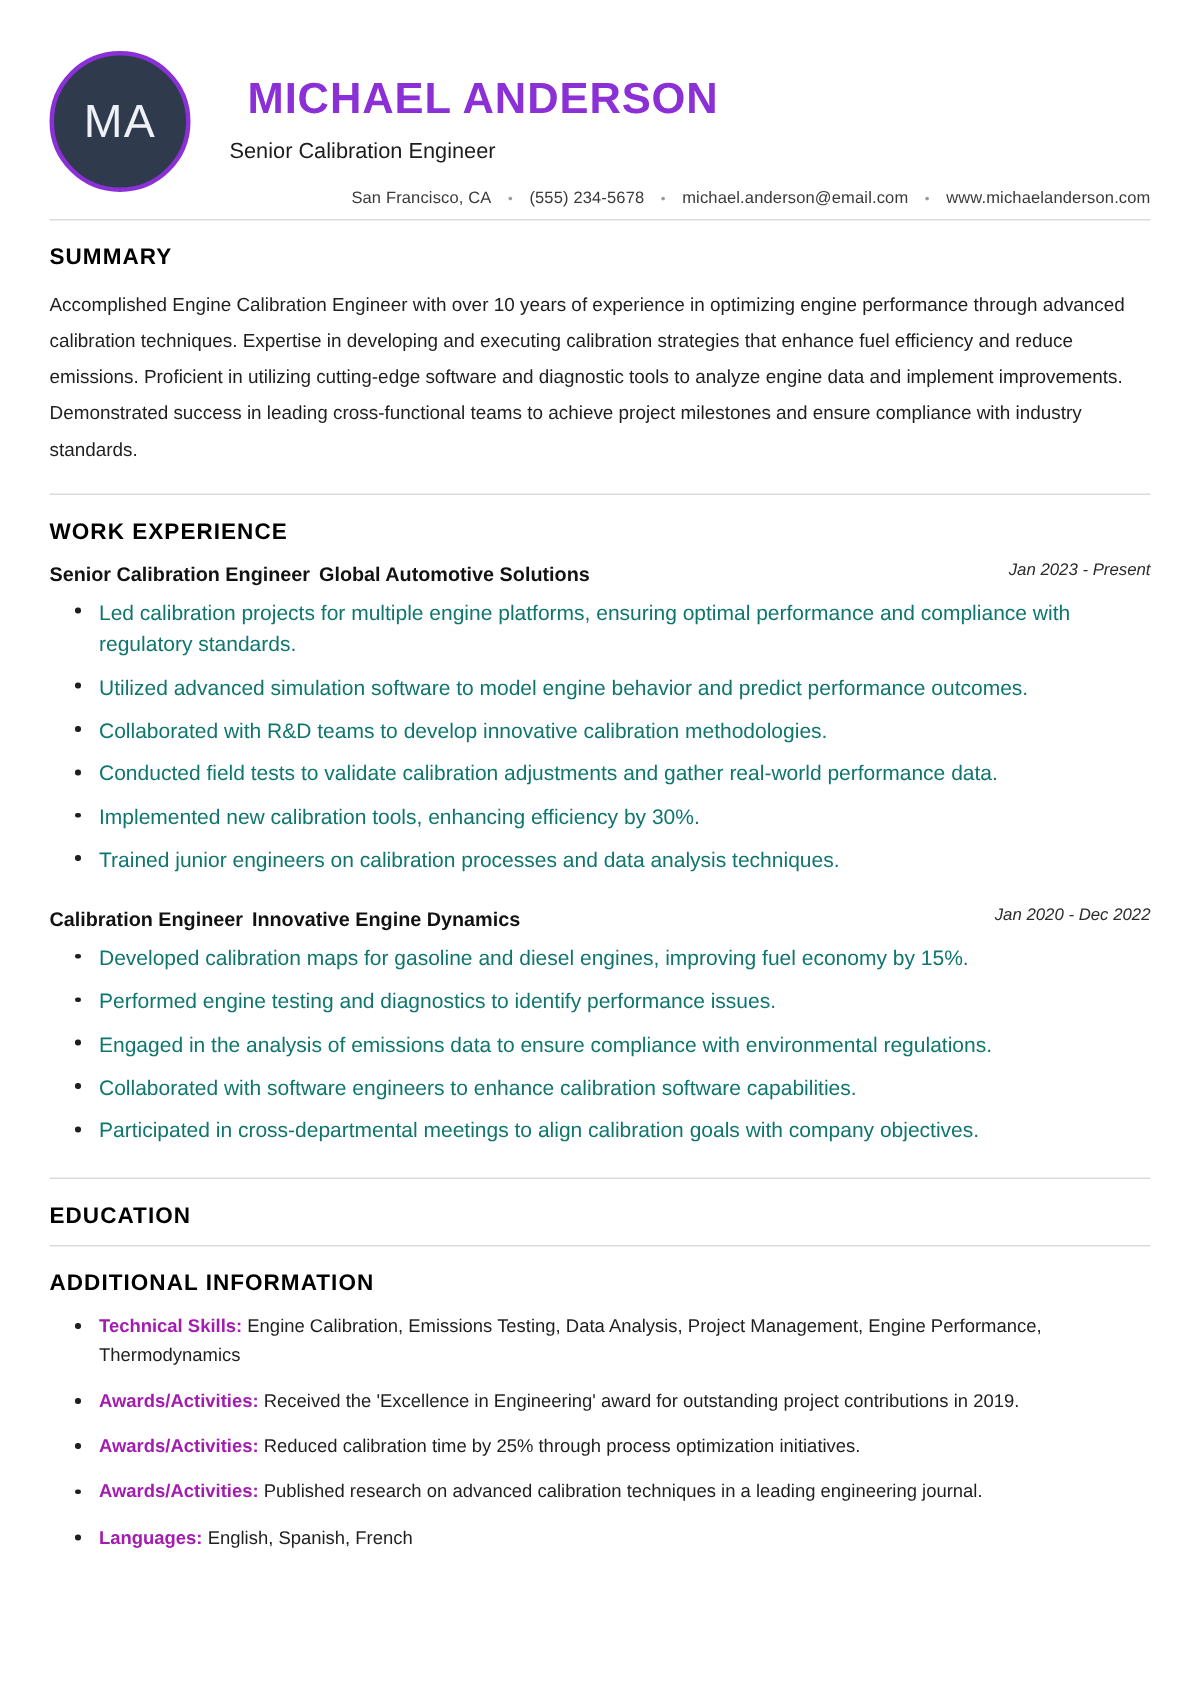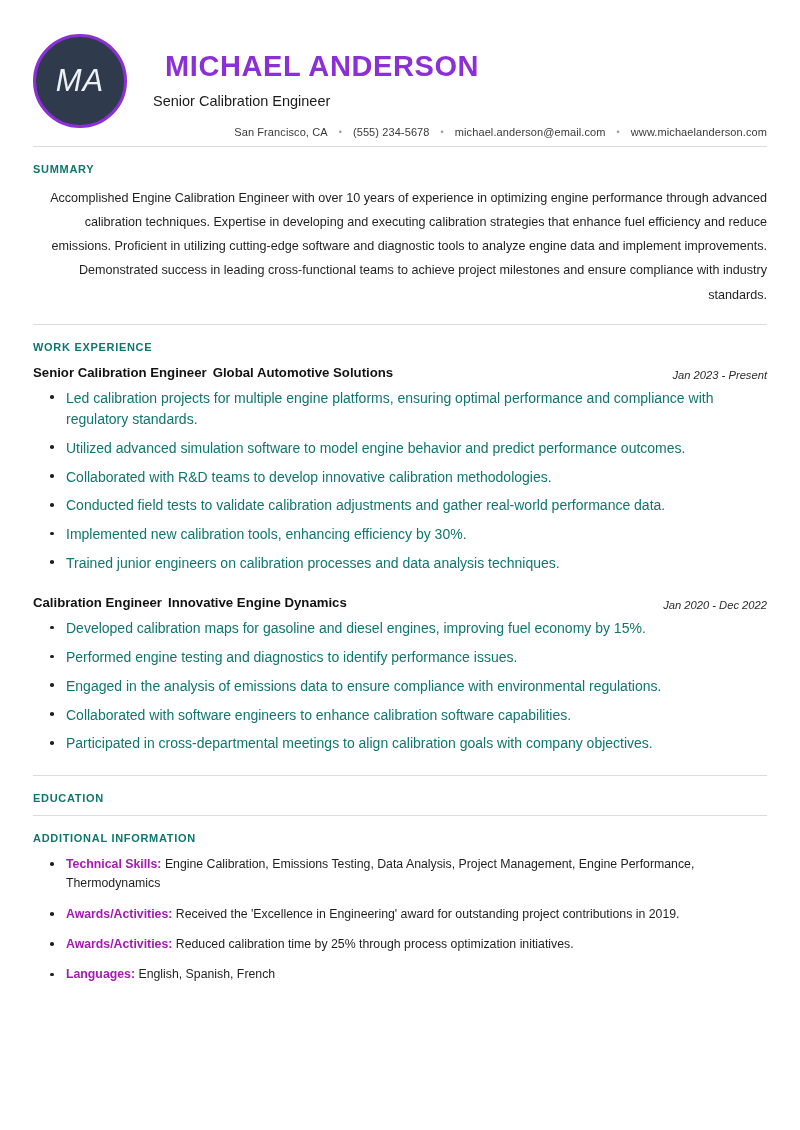--- a/index.html
+++ b/index.html
@@ -28,21 +28,20 @@
   .header {
     display: flex;
     align-items: flex-start;
     padding-top: 31px;
     padding-bottom: 8px;
   }
   .avatar-wrap {
     flex: 0 0 auto;
     width: 102px;
     padding-top: 3px;
-    font-style: italic;
   }
   .avatar {
     width: 94px;
     height: 94px;
     border-radius: 50%;
     background: #2f3a4c;
     border: 3px solid #8b2fd6;
     display: flex;
     align-items: center;
     justify-content: center;
@@ -95,43 +94,43 @@
   
   .rule {
     height: 1px;
     background: #dcdcdc;
     width: 100%;
     border: 0;
     margin: 0;
   }
   .section { padding-top: 16px; }
   .section-title {
-    color: #0f766e;
-    font-size: 11px;
+    color: #000000;
+    font-size: 15px;
     font-weight: bold;
     letter-spacing: 0.7px;
     margin: 0 0 11px 0;
   }
 
   
   .summary-text {
     font-size: 12.6px;
     line-height: 1.92;
     color: #1f1f1f;
     margin: 0;
     padding-bottom: 17px;
-    text-align: right;
+    text-align: left;
   }
 
   
   .entry { margin-bottom: 2px; }
   .entry + .entry { margin-top: 20px; }
   .entry-head {
     display: flex;
-    align-items: flex-end;
+    align-items: flex-start;
     justify-content: space-between;
     margin-bottom: 7px;
   }
   .entry-heading {
     font-size: 13.2px;
     font-weight: bold;
     color: #121212;
     line-height: 1.3;
   }
   .entry-heading .company { padding-left: 6px; }
@@ -305,20 +304,24 @@
         </li>
         <li>
           <span class="info-label">Awards/Activities:</span>
           <span class="info-value">Received the 'Excellence in Engineering' award for outstanding project contributions in 2019.</span>
         </li>
         <li>
           <span class="info-label">Awards/Activities:</span>
           <span class="info-value">Reduced calibration time by 25% through process optimization initiatives.</span>
         </li>
         <li>
+          <span class="info-label">Awards/Activities:</span>
+          <span class="info-value">Published research on advanced calibration techniques in a leading engineering journal.</span>
+        </li>
+        <li>
           <span class="info-label">Languages:</span>
           <span class="info-value">English,  Spanish,  French</span>
         </li>
       </ul>
     </div>
   </div>
 
 </div>
 
 </body></html>

